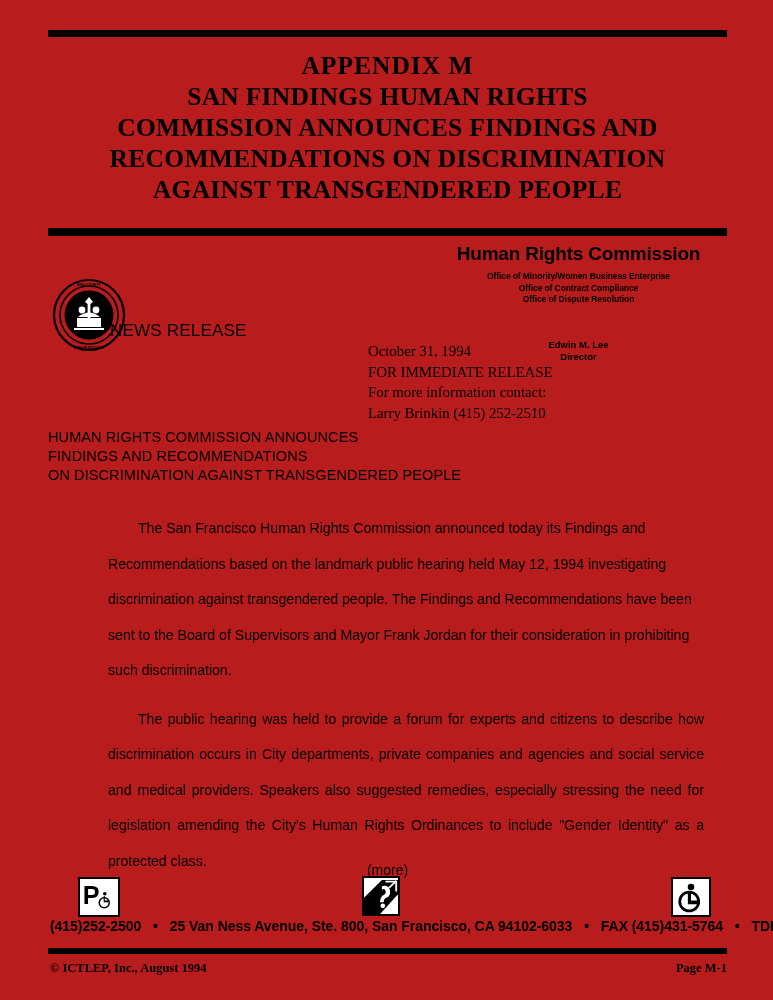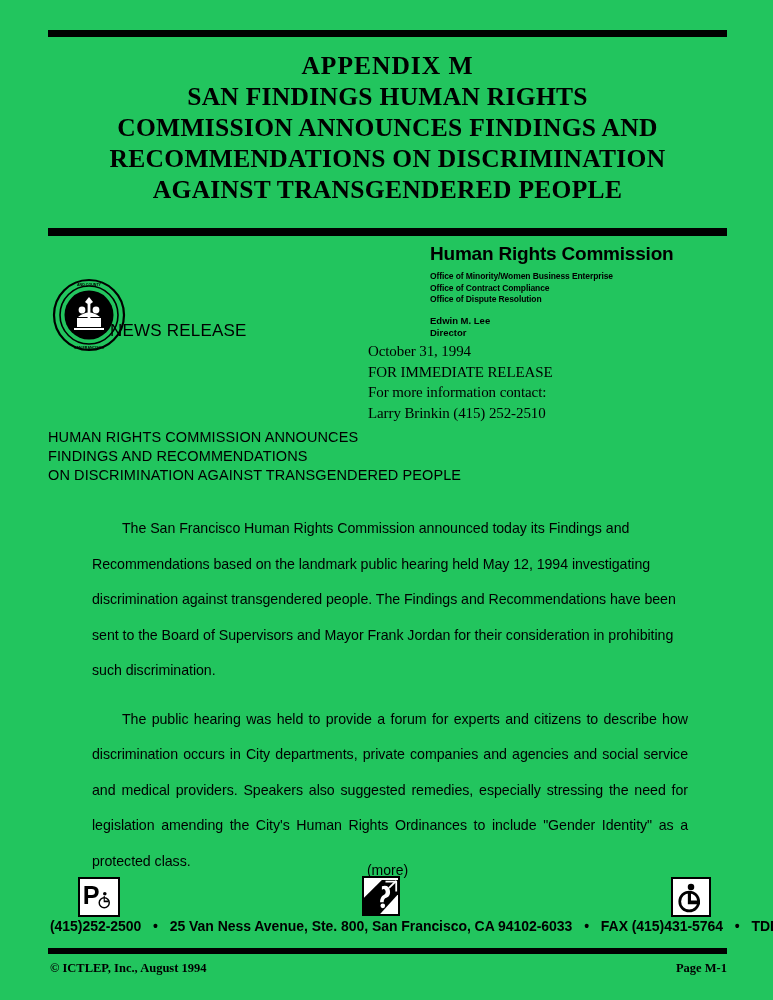--- a/index.html
+++ b/index.html
@@ -4,21 +4,21 @@
 <style>
   html, body {
     margin: 0;
     padding: 0;
     background: #ffffff;
   }
   .page {
     position: relative;
     width: 773px;
     height: 1000px;
-    background: #22c55e;
+    background: #b91c1c;
     font-family: "Liberation Sans", sans-serif;
     color: #000;
     overflow: hidden;
   }
 
   
   .rule-thick {
     position: absolute;
     left: 48px;
     width: 679px;
@@ -52,35 +52,36 @@
     left: 52px;
     font-size: 16.5px;
     font-weight: bold;
     letter-spacing: -0.1px;
   }
   .hdr-right {
     position: absolute;
     top: 243px;
     left: 430px;
     width: 297px;
+    text-align: center;
   }
   .hrc-name {
     font-size: 19px;
     font-weight: bold;
     letter-spacing: -0.2px;
   }
   .hrc-offices {
     margin-top: 6px;
     font-size: 8.5px;
     font-weight: bold;
     line-height: 11.5px;
     letter-spacing: -0.1px;
   }
   .hrc-director {
-    margin-top: 9px;
+    margin-top: 33px;
     font-size: 9.5px;
     font-weight: bold;
     line-height: 12px;
   }
 
   
   .seal {
     position: absolute;
     top: 278px;
     left: 52px;
@@ -115,21 +116,21 @@
     text-align: left;
     font-size: 14.5px;
     line-height: 19px;
     letter-spacing: 0.1px;
   }
 
   
   .body {
     position: absolute;
     top: 511px;
-    left: 92px;
+    left: 108px;
     width: 596px;
     font-size: 14.2px;
     line-height: 35.5px;
     letter-spacing: -0.05px;
   }
   .body p {
     margin: 0 0 0 0;
     text-indent: 30px;
   }
   .body p.justify {

